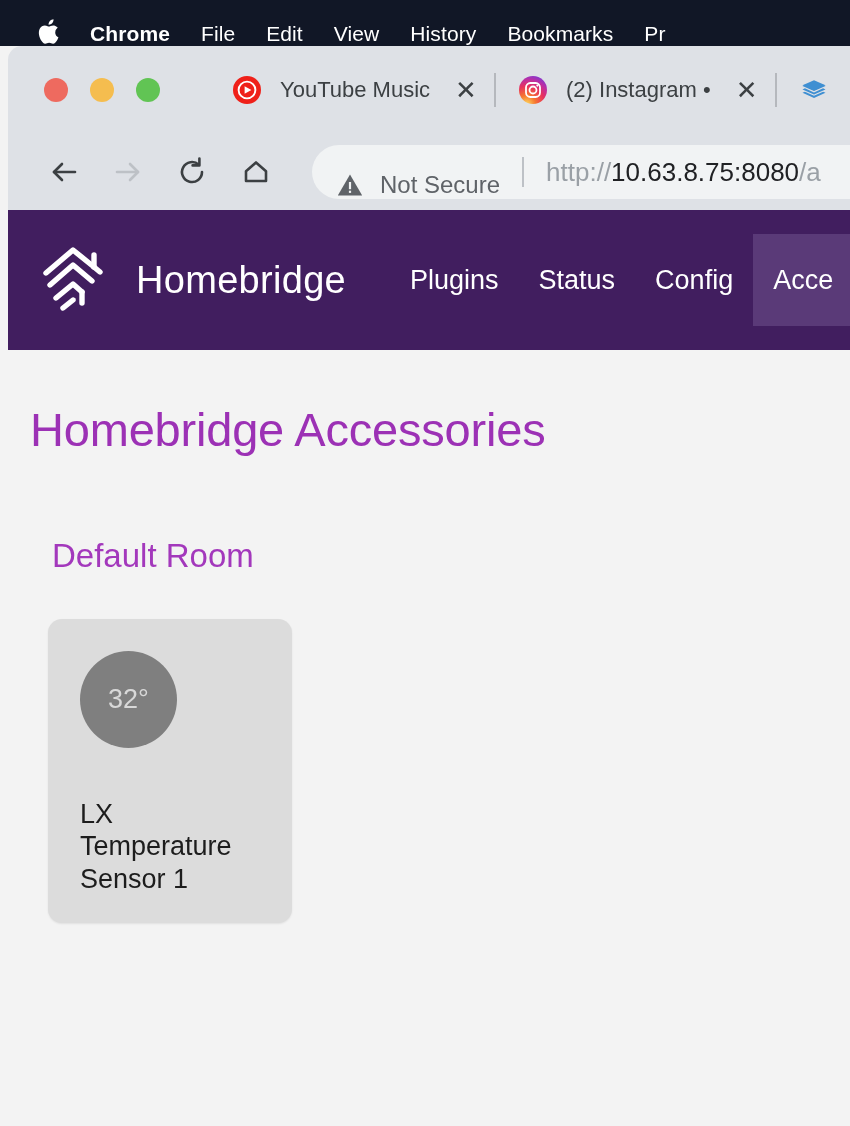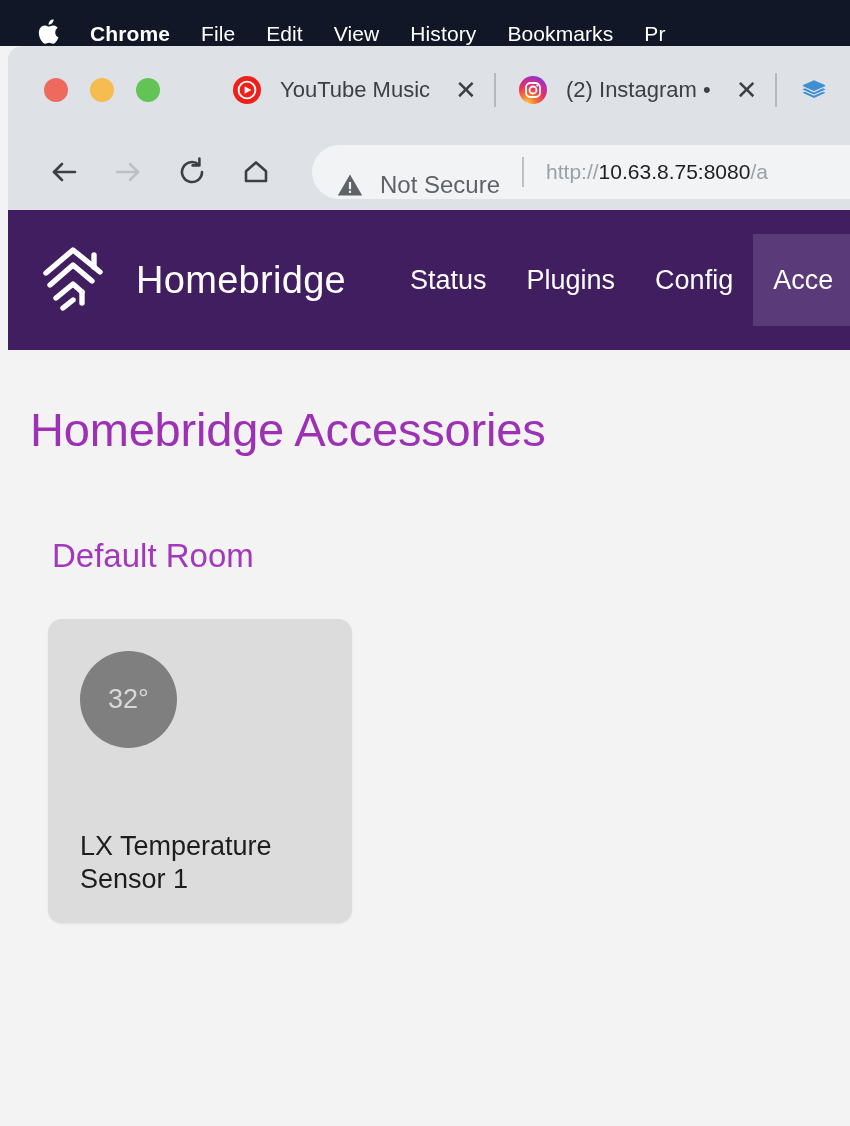--- a/index.html
+++ b/index.html
@@ -124,21 +124,21 @@
   #warning-icon{ margin-right:16px; display:flex; align-items:center; }
   #not-secure-text{
     font-size:24px; color:#5f6368;
   }
   #omnibox-divider{
     width:2px; height:30px; background:#bdc1c6;
     margin:0 22px;
     flex:0 0 auto;
   }
   #url{
-    font-size:21px;
+    font-size:26px;
     color:#9aa0a6;
     overflow:hidden;
     white-space:nowrap;
   }
   #url .host{ color:#202124; }
 
   
   #page{
     position:absolute;
     top:164px; left:-8px;
@@ -189,21 +189,21 @@
     font-weight:400;
     margin:80px 0 0 22px;
   }
 
   #tiles{
     display:flex;
     margin:44px 0 0 18px;
     gap:24px;
   }
   .tile{
-    width:304px;
+    width:244px;
     height:304px;
     background:#dcdcdc;
     border-radius:14px;
     padding:32px 32px 0 32px;
     display:flex;
     flex-direction:column;
     position:relative;
     box-shadow:0 1px 2px rgba(0,0,0,.08);
   }
   .tile-badge{
@@ -362,22 +362,22 @@
             <path d="M14 44 L37 24 L56 40"></path>
             <path d="M20 57 L37 43 L46 51"></path>
             <path d="M46 51 L46 62"></path>
             <path d="M27 67 L37 59"></path>
           </svg>
         </span>
         <span id="hb-name">Homebridge</span>
       </div>
 
       <div id="hb-nav">
+        <span class="hb-nav-item">Plugins</span>
         <span class="hb-nav-item">Status</span>
-        <span class="hb-nav-item">Plugins</span>
         <span class="hb-nav-item">Config</span>
         <span class="hb-nav-item active">Acce</span>
       </div>
     </div>
 
     <div id="content">
       <h1 id="page-title">Homebridge Accessories</h1>
 
       <h2 id="room-title">Default Room</h2>
 

